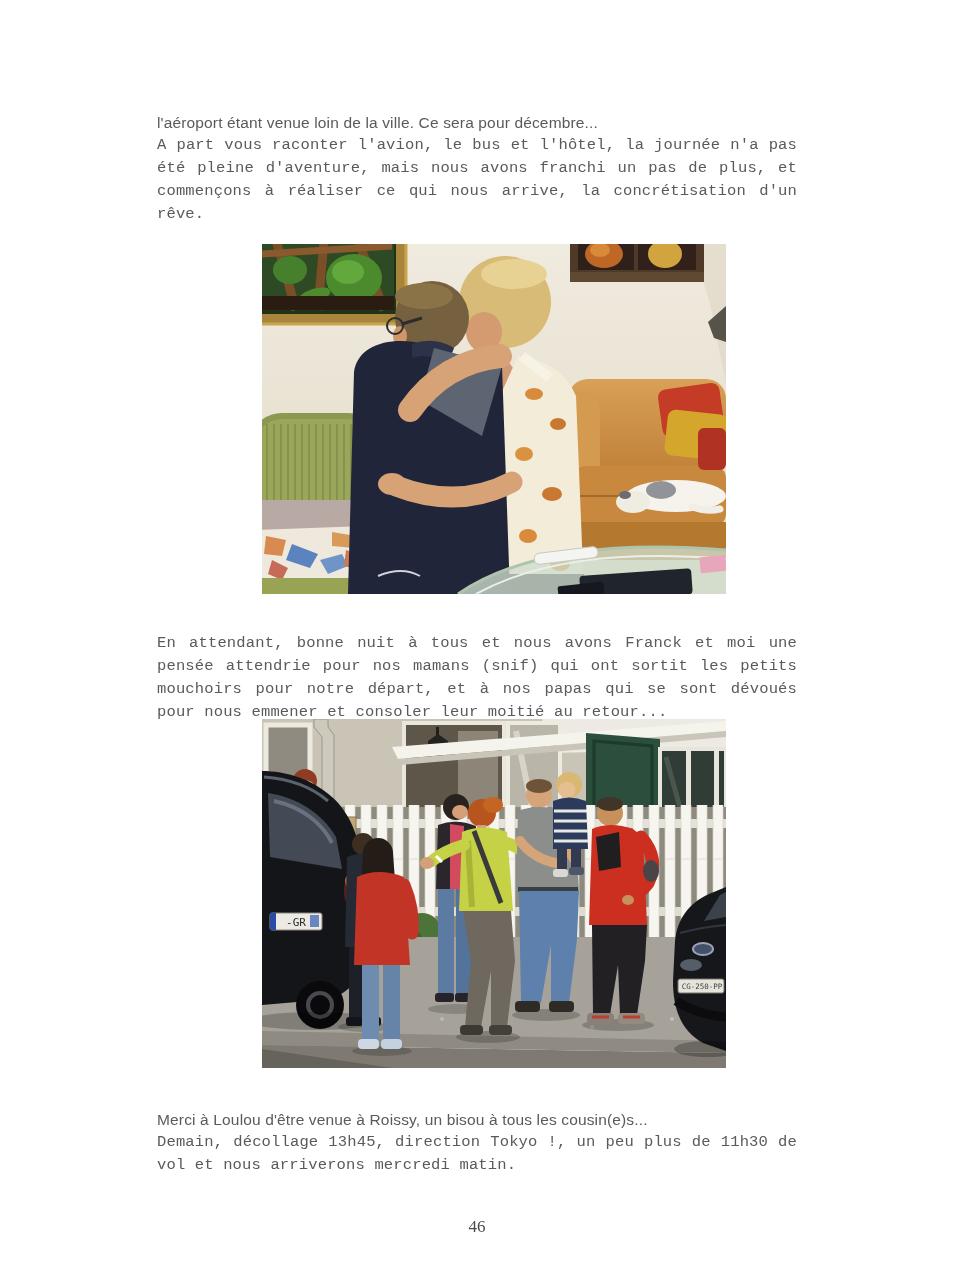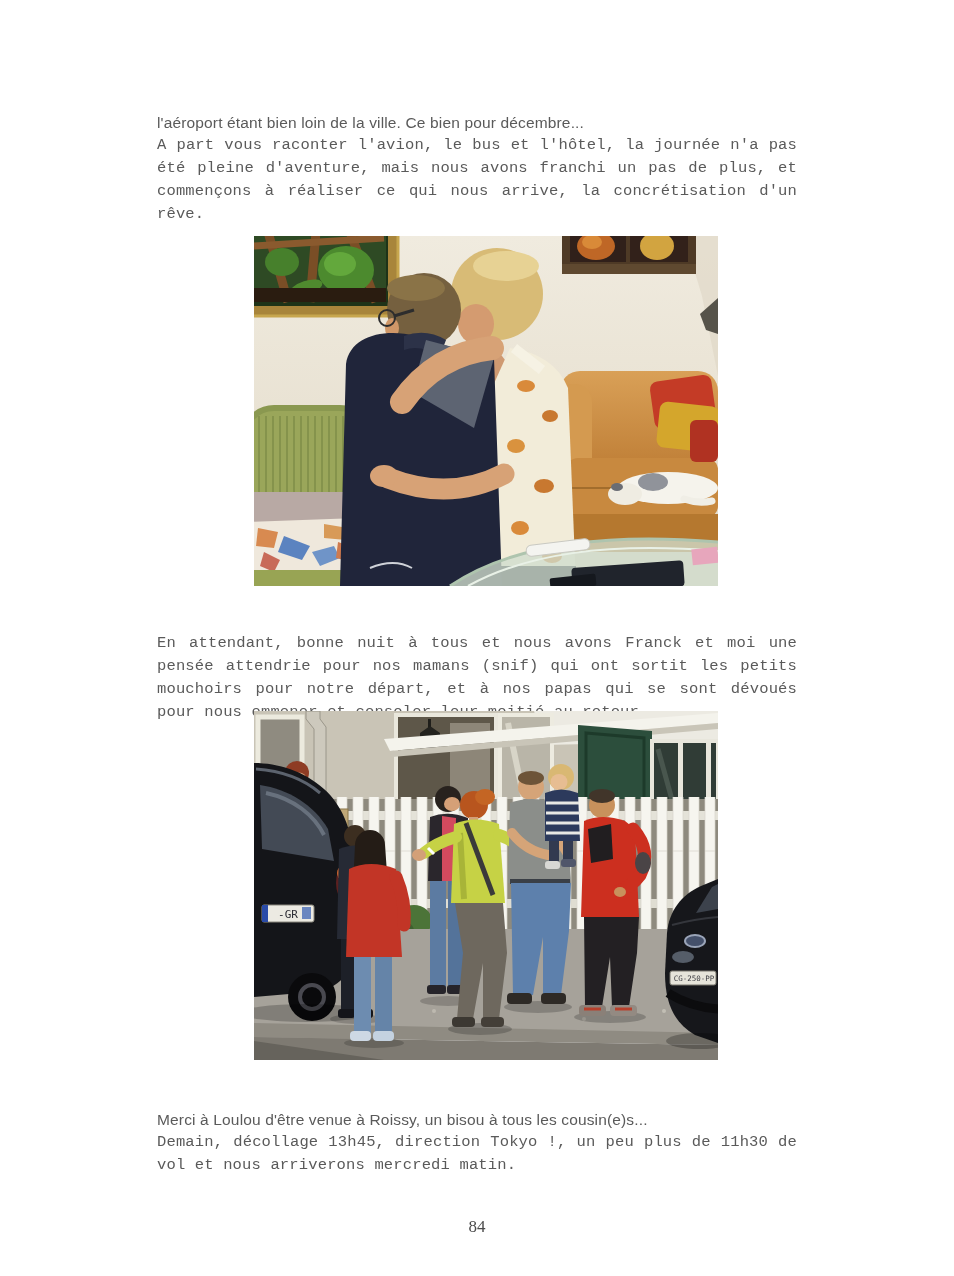--- a/index.html
+++ b/index.html
@@ -6,37 +6,37 @@
   body{
     width:954px;height:1276px;position:relative;overflow:hidden;
     font-family:"Liberation Sans", sans-serif;
   }
   .para{
     position:absolute;left:157px;width:640px;
     font-size:15.5px;line-height:23px;color:#5a5a5a;letter-spacing:0.15px;
   }
   .line{text-align:left;}
   .just{text-align:justify;font-family:Liberation Mono, monospace;}
-  figure{position:absolute;left:246px;margin:0;padding:8px;line-height:0;}
+  figure{position:absolute;left:246px;margin:8px;padding:8px;line-height:0;}
   #para1{top:111px;}
   #photo1{top:228px;}
   #para2{top:632px;}
   #photo2{top:703px;}
   #para3{top:1093px;margin-top:15px;}
   #pagenum{
     position:absolute;top:1217px;left:0;width:954px;text-align:center;
     font-family:"Liberation Serif", serif;font-size:17px;color:#4c4c4c;
   }
   svg{display:block;}
 </style>
 </head>
 <body>
 
 <div class="para" id="para1">
-  <div class="line">l'aéroport étant bien loin de la ville. Ce bien pour décembre...</div>
+  <div class="line">l'aéroport étant venue loin de la ville. Ce sera pour décembre...</div>
   <div class="just">A part vous raconter l'avion, le bus et l'hôtel, la journée n'a pas été pleine d'aventure, mais nous avons franchi un pas de plus, et commençons à réaliser ce qui nous arrive, la concrétisation d'un rêve.</div>
 </div>
 
 <figure id="photo1">
   <svg width="464" height="350" viewBox="0 0 464 350">
     <defs>
       <linearGradient id="wall1" x1="0" y1="0" x2="0" y2="1">
         <stop offset="0" stop-color="#f0ebdf"></stop>
         <stop offset="1" stop-color="#e2dac8"></stop>
       </linearGradient>
@@ -355,13 +355,13 @@
       <ellipse cx="446" cy="330" rx="34" ry="8" fill="#000000" opacity="0.25"></ellipse>
     </g>
   </svg>
 </figure>
 
 <div class="para" id="para3">
   <div class="line">Merci à Loulou d'être venue à Roissy, un bisou à tous les cousin(e)s...</div>
   <div class="just">Demain, décollage 13h45, direction Tokyo !, un peu plus de 11h30 de vol et nous arriverons mercredi matin.</div>
 </div>
 
-<div id="pagenum">84</div>
+<div id="pagenum">46</div>
 
 </body></html>

